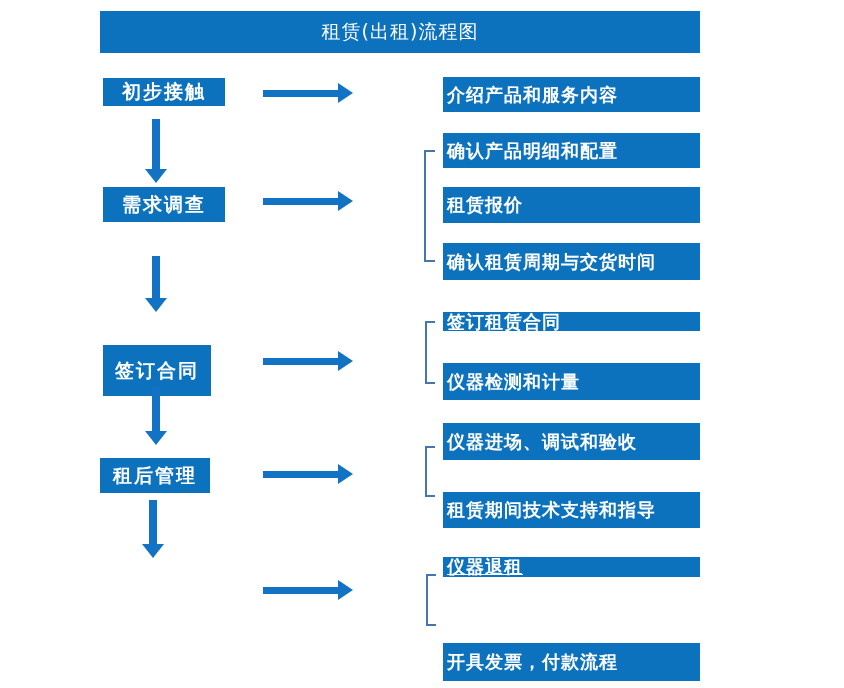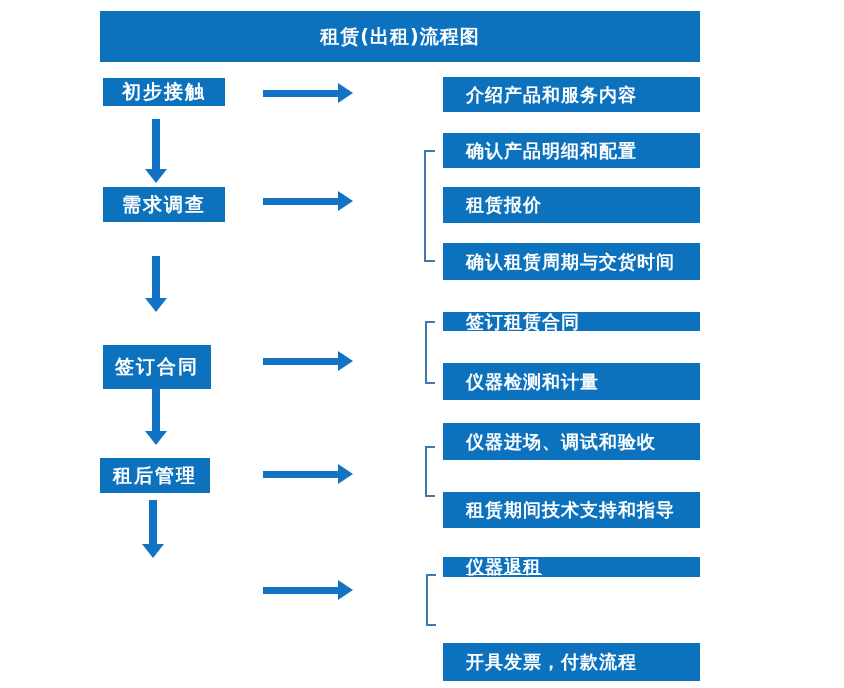--- a/index.html
+++ b/index.html
@@ -12,36 +12,36 @@
   *{margin:0;padding:0;box-sizing:border-box;}
   html,body{background:var(--page_bg);}
   body{font-family:"DejaVu Sans","Liberation Sans",sans-serif;}
   .canvas{
     position:relative;
     width:844px;height:688px;
     background:var(--page_bg);
     overflow:hidden;
   }
   .banner{
-    position:absolute;left:100px;top:11px;width:600px;height:51px;
+    position:absolute;left:100px;top:11px;width:600px;height:42px;
     background:var(--box_blue);color:var(--text_white);
-    font-size:19px;font-weight:bold;letter-spacing:1px;
+    font-size:19px;font-weight:normal;letter-spacing:1px;
     display:flex;align-items:center;justify-content:center;
   }
   .stepbox{
     position:absolute;background:var(--box_blue);color:var(--text_white);
     font-size:19px;font-weight:bold;letter-spacing:2px;
     display:flex;align-items:center;justify-content:center;
   }
   .detailbox{
     position:absolute;left:443px;width:257px;
     background:var(--box_blue);color:var(--text_white);
     font-size:18px;font-weight:bold;letter-spacing:1px;
     display:flex;align-items:center;justify-content:flex-start;
-    padding-left:23px;
+    padding-left:4px;
   }
   .varrow{
     position:absolute;width:22px;
     display:flex;flex-direction:column;align-items:center;
   }
   .varrow .shaft{width:8px;flex:1;background:var(--arrow_blue);}
   .varrow .head{
     width:0;height:0;
     border-left:11px solid transparent;
     border-right:11px solid transparent;
@@ -67,21 +67,21 @@
 </style>
 </head>
 <body>
 
 <div class="canvas">
 
   <div class="banner">租赁(出租)流程图</div>
 
   <div class="stepbox" style="left:103px;top:78px;width:122px;height:28px;">初步接触</div>
   <div class="stepbox" style="left:103px;top:187px;width:122px;height:35px;">需求调查</div>
-  <div class="stepbox" style="left:103px;top:345px;width:108px;height:44px;">签订合同</div>
+  <div class="stepbox" style="left:103px;top:345px;width:108px;height:51px;">签订合同</div>
   <div class="stepbox" style="left:100px;top:458px;width:110px;height:35px;">租后管理</div>
 
   <div class="varrow" style="left:145px;top:119px;height:64px;">
     <div class="shaft"></div>
     <div class="head"></div>
   </div>
   <div class="varrow" style="left:145px;top:256px;height:56px;">
     <div class="shaft"></div>
     <div class="head"></div>
   </div>

